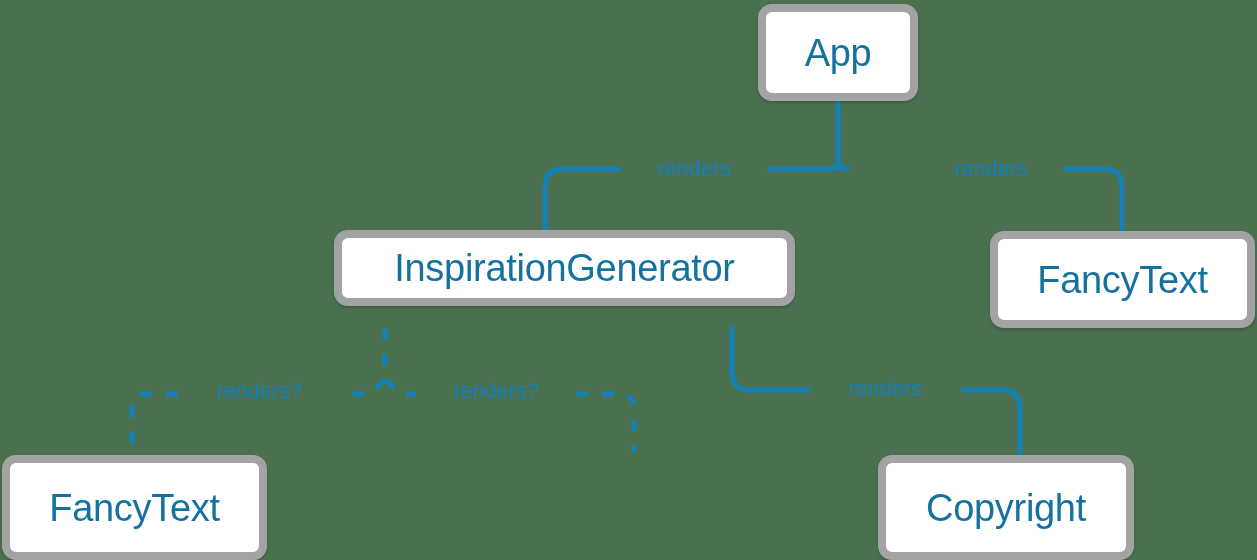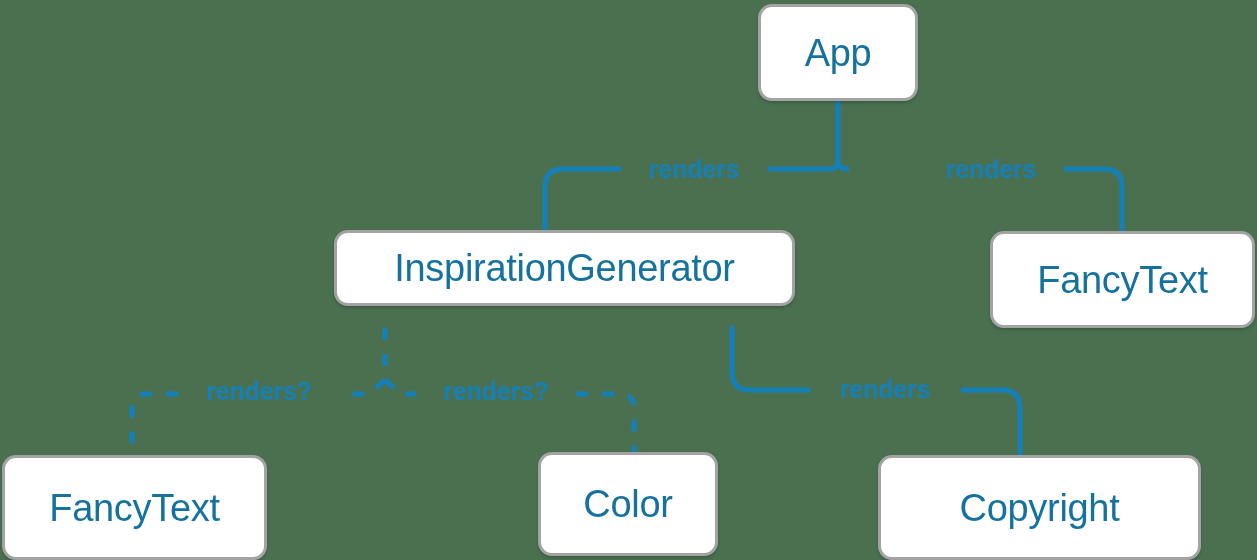--- a/index.html
+++ b/index.html
@@ -24,54 +24,54 @@
     position: absolute;
     left: 0;
     top: 0;
     width: 1257px;
     height: 560px;
     pointer-events: none;
   }
   .node {
     position: absolute;
     background: #ffffff;
-    border: 3px solid #a3a3a3;
+    border: 8px solid #a3a3a3;
     border-radius: 14px;
     box-sizing: border-box;
     display: flex;
     align-items: center;
     justify-content: center;
     box-shadow: 0 2px 3px rgba(0,0,0,0.18);
   }
   .node-label {
     color: #15729f;
     font-size: 38px;
     font-weight: 400;
     letter-spacing: -0.3px;
     line-height: 1;
     white-space: nowrap;
   }
   .edge-label {
     position: absolute;
     color: #1580b8;
-    font-size: 25px;
-    font-weight: 700;
+    font-size: 22px;
+    font-weight: 400;
     line-height: 1;
     white-space: nowrap;
     transform: translate(-50%, -50%);
     letter-spacing: -0.2px;
   }
 
   
   #node-app            { left: 758px; top: 4px;   width: 160px; height: 97px; }
   #node-inspiration    { left: 334px; top: 230px; width: 461px; height: 76px; }
   #node-fancytext-top  { left: 990px; top: 231px; width: 265px; height: 97px; }
   #node-fancytext-bot  { left: 2px;   top: 455px; width: 265px; height: 105px; }
   #node-color          { left: 538px; top: 452px; width: 180px; height: 104px; }
-  #node-copyright      { left: 878px; top: 455px; width: 323px; height: 105px; }
+  #node-copyright      { left: 878px; top: 455px; width: 256px; height: 105px; }
 
   
   #lbl-app-inspiration { left: 694px; top: 169px; }
   #lbl-app-fancytext   { left: 991px; top: 169px; }
   #lbl-insp-fancytext  { left: 259px; top: 391px; }
   #lbl-insp-color      { left: 496px; top: 391px; }
   #lbl-insp-copyright  { left: 885px; top: 389px; }
 </style>
 </head>
 <body>
@@ -108,23 +108,20 @@
   </div>
 
   <div class="node" id="node-fancytext-top">
     <span class="node-label">FancyText</span>
   </div>
 
   <div class="node" id="node-fancytext-bot">
     <span class="node-label">FancyText</span>
   </div>
 
-  <div class="node" id="node-color">
-    <span class="node-label">Color</span>
-  </div>
 
   <div class="node" id="node-copyright">
     <span class="node-label">Copyright</span>
   </div>
 
   <span class="edge-label" id="lbl-app-inspiration">renders</span>
   <span class="edge-label" id="lbl-app-fancytext">renders</span>
   <span class="edge-label" id="lbl-insp-fancytext">renders?</span>
   <span class="edge-label" id="lbl-insp-color">renders?</span>
   <span class="edge-label" id="lbl-insp-copyright">renders</span>

